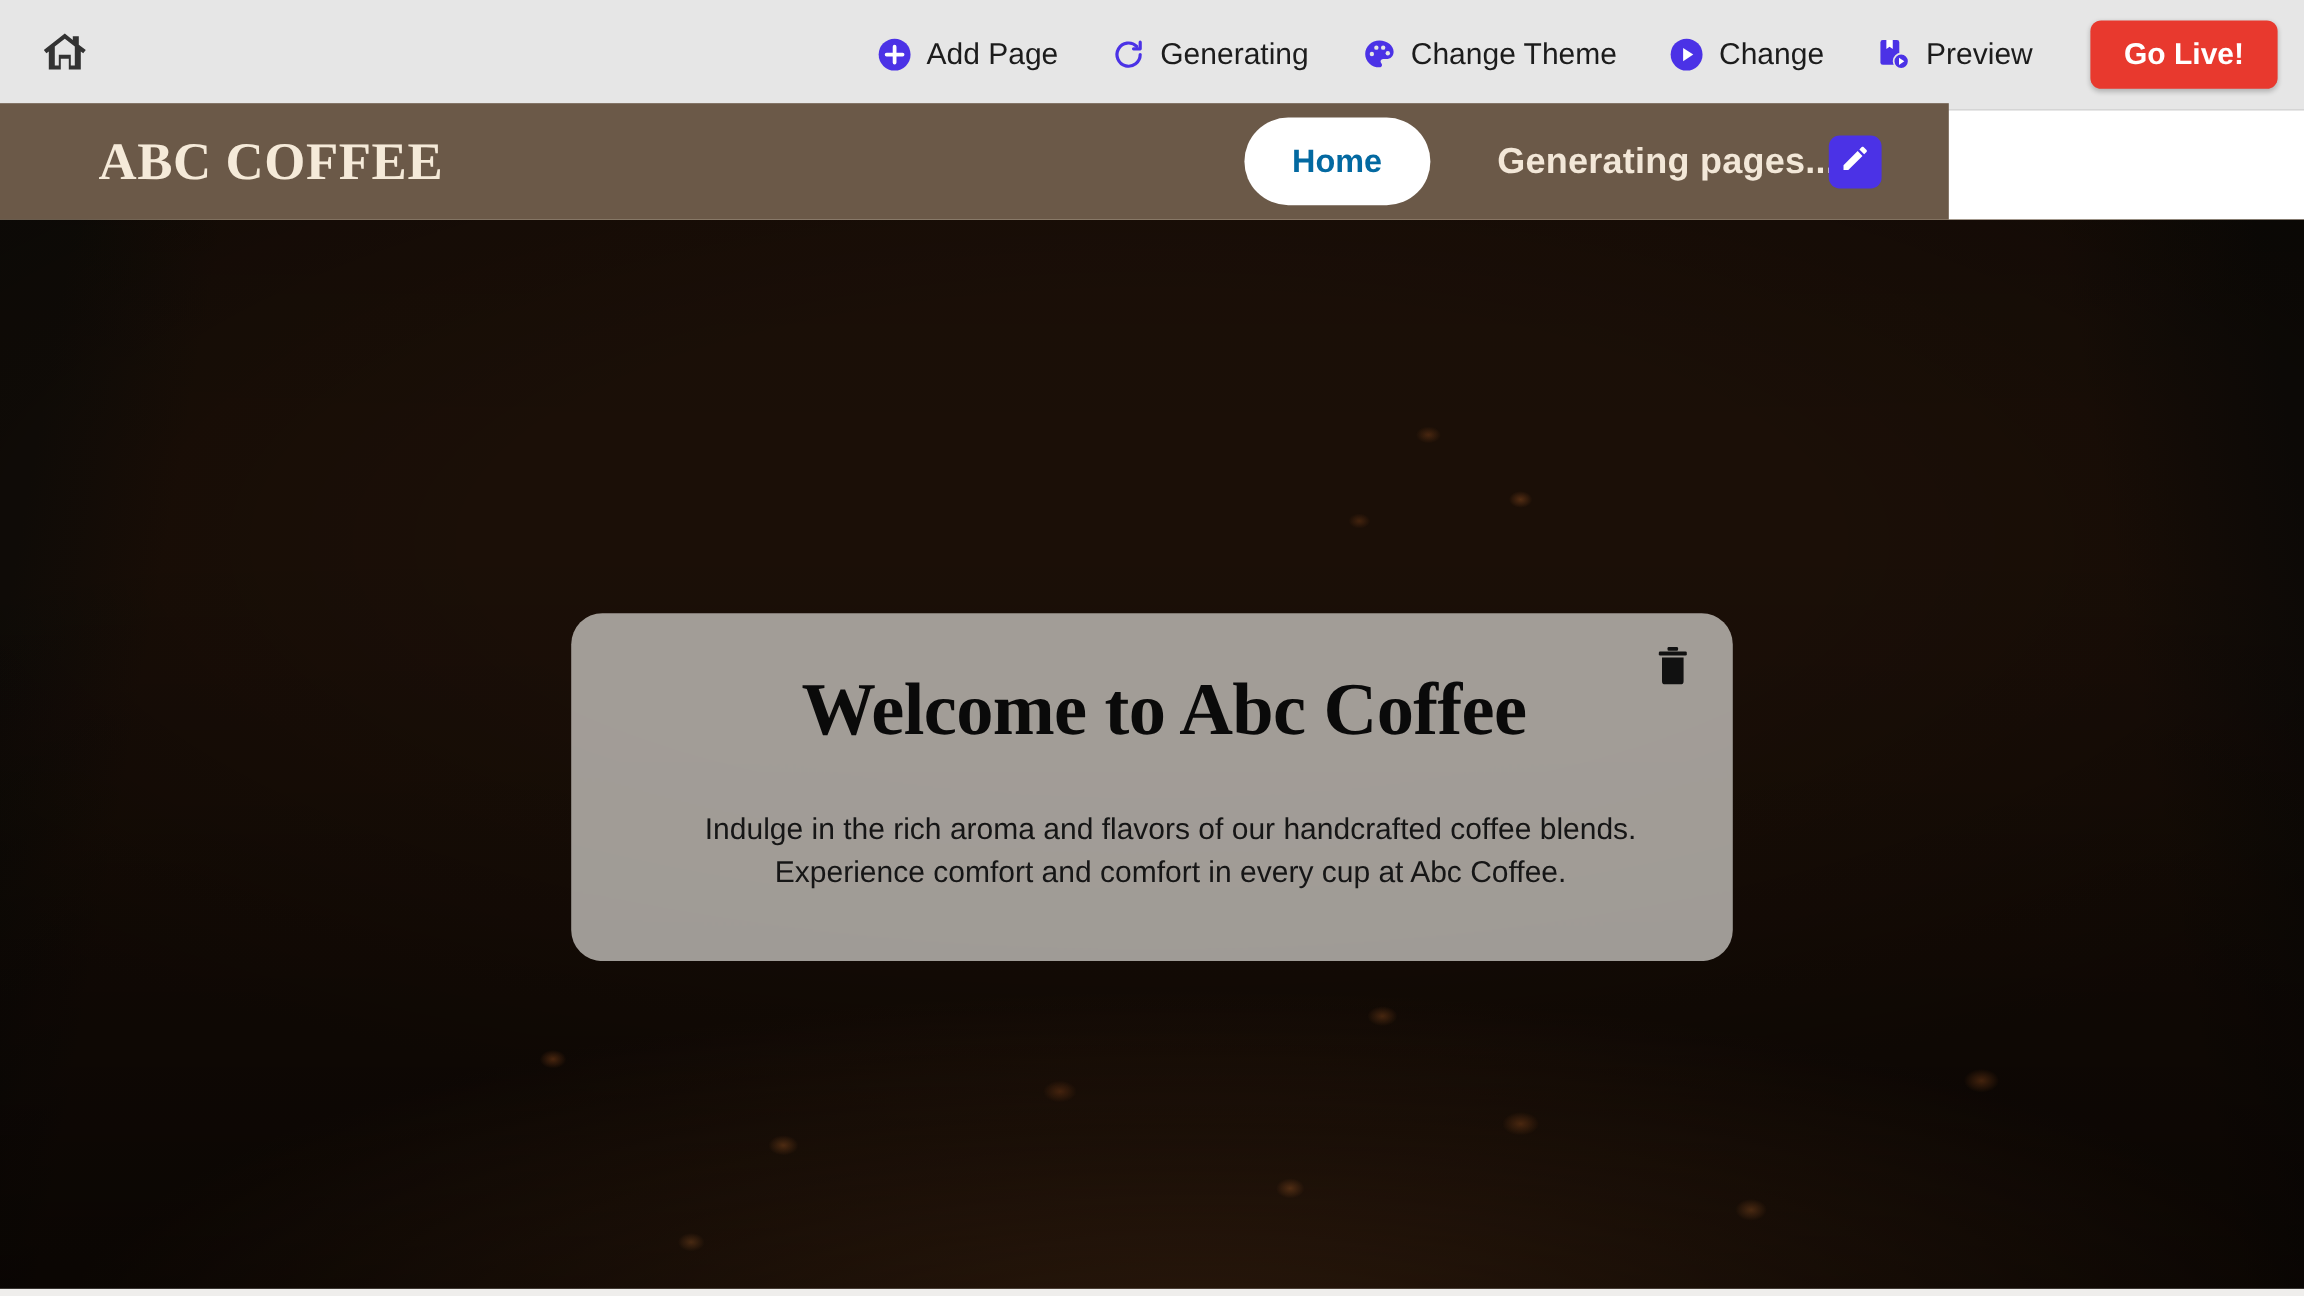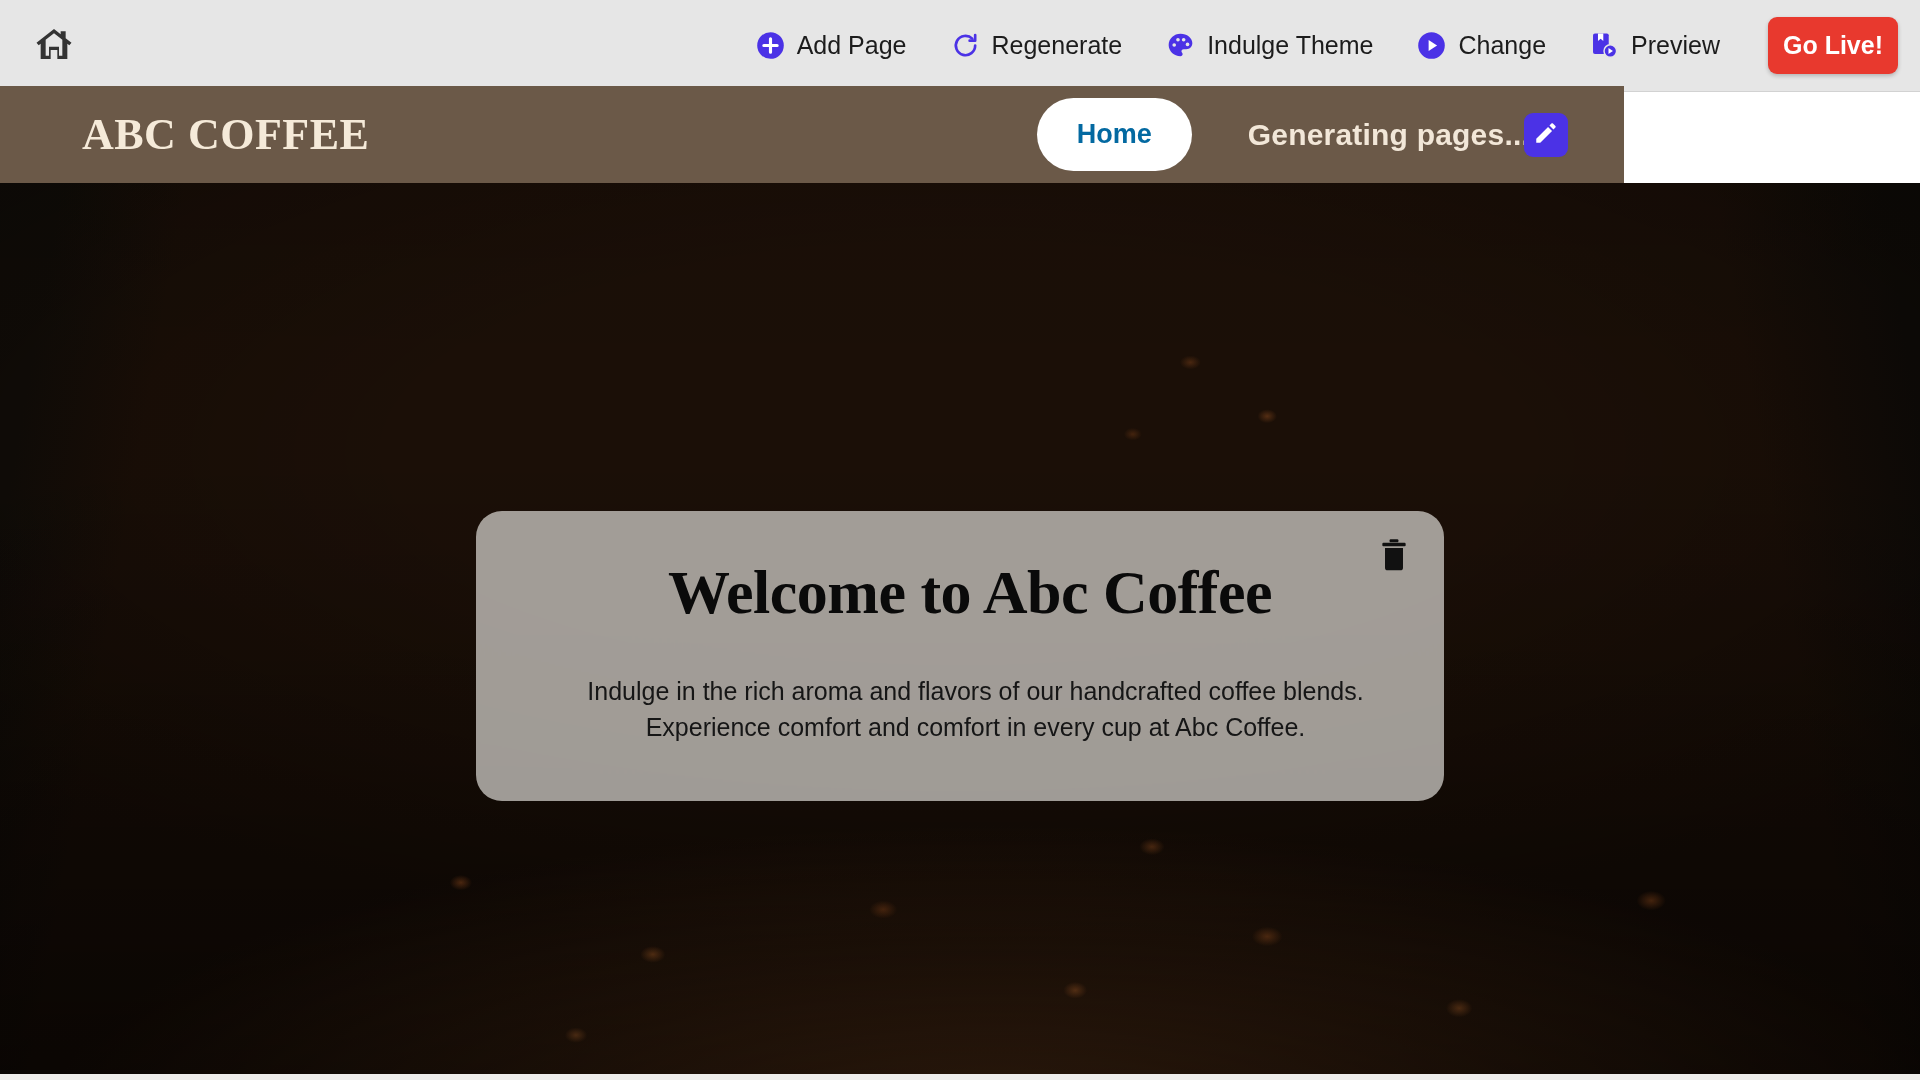--- a/index.html
+++ b/index.html
@@ -39,21 +39,21 @@
   }
   .tb-icon{ display:flex; align-items:center; justify-content:center; flex:0 0 auto; }
   .go-live-btn{
     margin-left:26px;
     background:#e8392e;
     color:#ffffff;
     font-size:25px;
     font-weight:bold;
     border:none;
     border-radius:9px;
-    padding:14px 15px;
+    padding:14px 28px;
     cursor:pointer;
     box-shadow:0 2px 4px rgba(0,0,0,.22);
     font-family:"Liberation Sans", sans-serif;
   }
 
   
   .site-nav{
     position:absolute; left:0; top:86px;
     width:1624px; height:97px;
     background:#6b5948;
@@ -215,34 +215,34 @@
       <span>Add Page</span>
     </div>
 
     <div class="tb-item">
       <span class="tb-icon">
         <svg width="29" height="29" viewBox="0 0 24 24" fill="none" stroke="#4b32e6" stroke-width="2.2" stroke-linecap="round">
           <path d="M20 12a8 8 0 1 1-2.4-5.7"></path>
           <path d="M20 3.4V8h-4.6" stroke-linejoin="round"></path>
         </svg>
       </span>
-      <span>Regenerate</span>
+      <span>Generating</span>
     </div>
 
     <div class="tb-item">
       <span class="tb-icon">
         <svg width="29" height="29" viewBox="0 0 24 24">
           <path d="M12 2.2C6.6 2.2 2.2 6.3 2.2 11.5c0 5.1 4.4 9.3 9.8 9.3 1 0 1.8-.8 1.8-1.7 0-.5-.2-.9-.5-1.2-.3-.3-.5-.7-.5-1.1 0-1 .8-1.7 1.8-1.7h2.1c3 0 5.1-2.1 5.1-5.1 0-4.3-4.4-7.8-9.8-7.8z" fill="#4b32e6"></path>
           <circle cx="6.8" cy="11.6" r="1.5" fill="#e6e6e6"></circle>
           <circle cx="9.9" cy="7.2" r="1.5" fill="#e6e6e6"></circle>
           <circle cx="14.6" cy="7.2" r="1.5" fill="#e6e6e6"></circle>
           <circle cx="17.8" cy="11.1" r="1.5" fill="#e6e6e6"></circle>
         </svg>
       </span>
-      <span>Indulge Theme</span>
+      <span>Change Theme</span>
     </div>
 
     <div class="tb-item">
       <span class="tb-icon">
         <svg width="29" height="29" viewBox="0 0 24 24">
           <circle cx="12" cy="12" r="11" fill="#4b32e6"></circle>
           <path d="M9.6 7.4l7 4.6-7 4.6z" fill="#ffffff"></path>
         </svg>
       </span>
       <span>Change</span>

